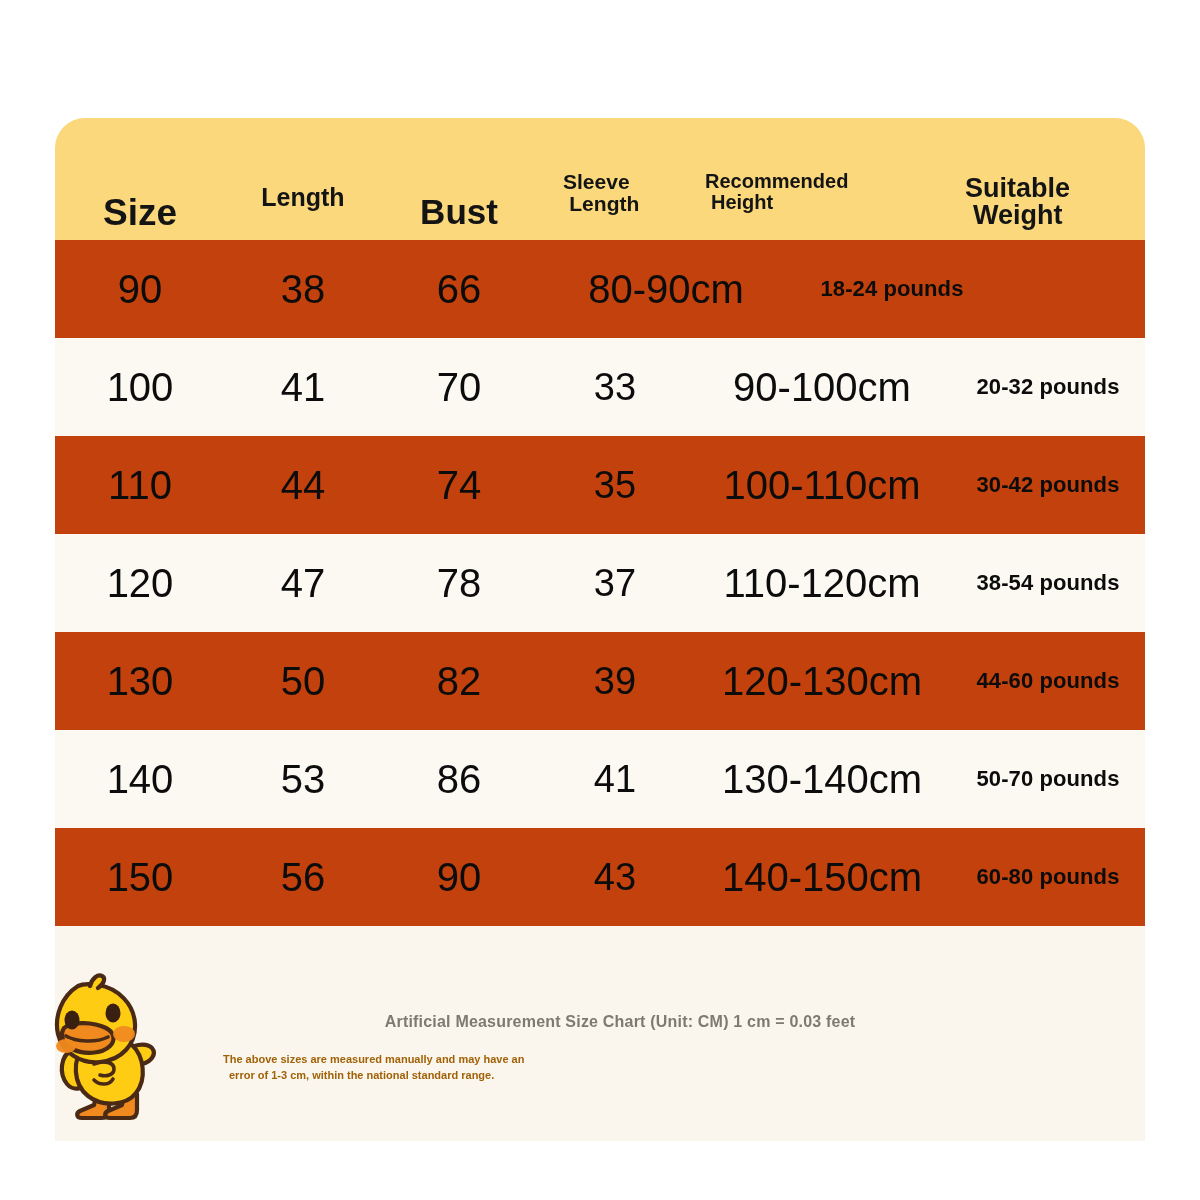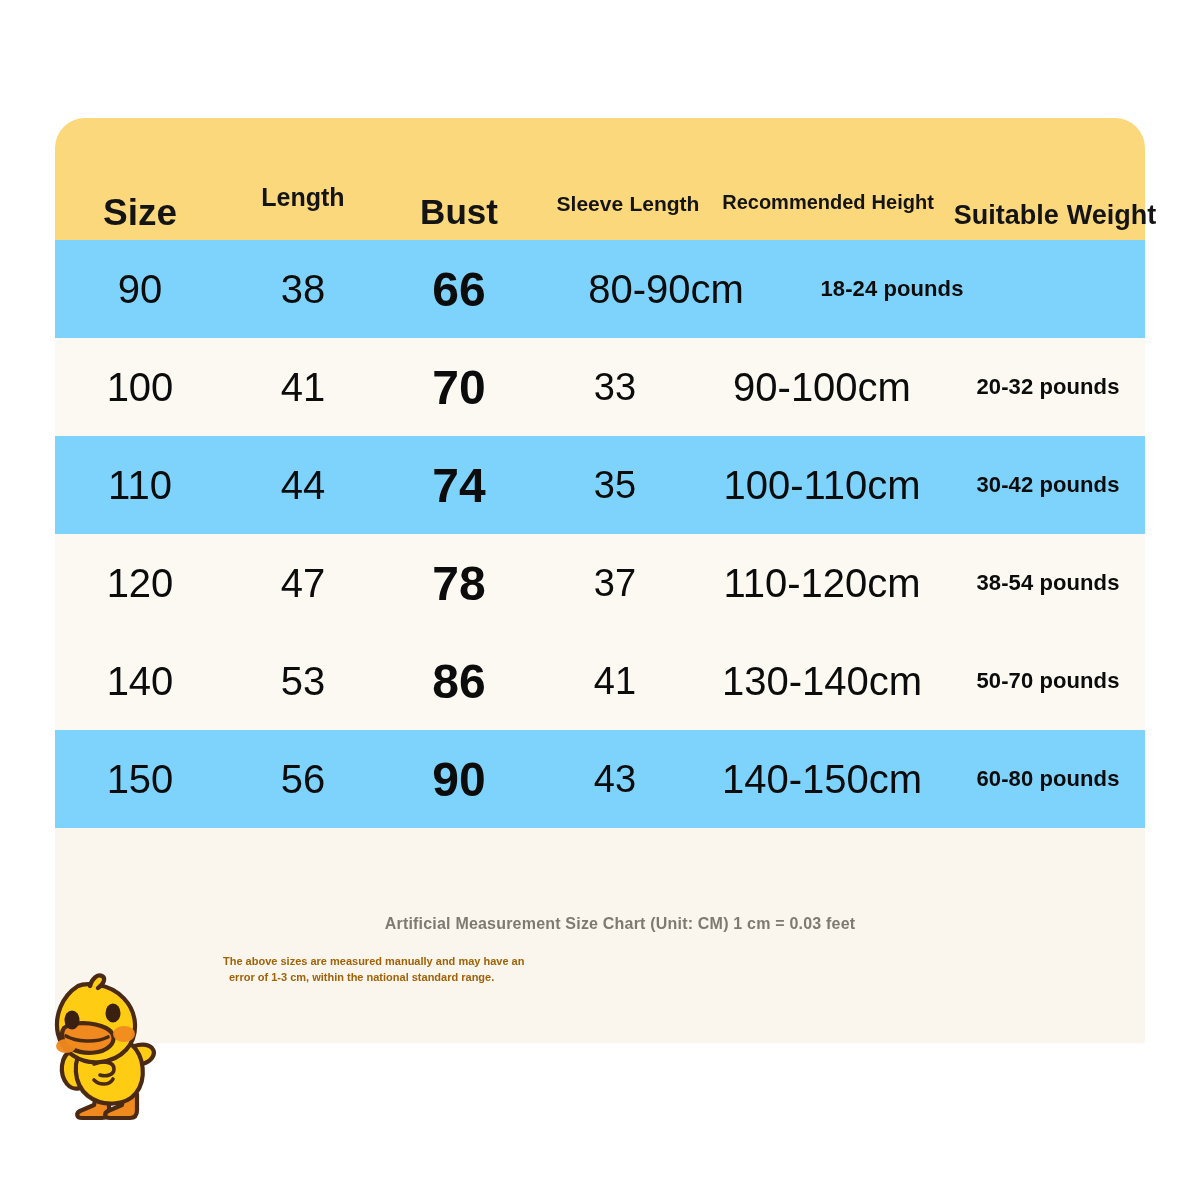--- a/index.html
+++ b/index.html
@@ -39,21 +39,21 @@
     display: flex;
     align-items: center;
     justify-content: center;
     color: #141414;
     font-weight: 700;
     text-align: center;
     line-height: 1.02;
     box-sizing: border-box;
   }
   .hcell.two-line {
-    flex-direction: row;
+    flex-direction: column;
     align-items: flex-start;
   }
   .hcell.two-line .l2 { padding-left: 0.30em; }
 
   
   .c-size   { width: 170px; }
   .c-length { width: 156px; }
   .c-bust   { width: 156px; }
   .c-sleeve { width: 156px; }
   .c-height { width: 258px; }
@@ -65,35 +65,35 @@
   .h-bust   { font-size: 35px; padding-bottom: 4px; align-items: flex-end; }
   .h-sleeve { font-size: 21px; padding-bottom: 20px; padding-left: 26px; }
   .h-height { font-size: 20px; padding-bottom: 22px; padding-left: 12px; }
   .h-weight { font-size: 27px; padding-bottom: 4px; padding-left: 14px; }
 
   
   .data-row {
     display: flex;
     align-items: center;
     height: 98px;
-    background: #7dd3fc;
+    background: #c2410c;
   }
   .data-row.alt { background: #fcf9f3; }
 
   .dcell {
     display: flex;
     align-items: center;
     justify-content: center;
     color: #0c0c0c;
     text-align: center;
     box-sizing: border-box;
   }
   .d-size   { font-size: 40px; font-weight: 400; }
   .d-length { font-size: 40px; font-weight: 400; }
-  .d-bust   { font-size: 48px; font-weight: 700; }
+  .d-bust   { font-size: 40px; font-weight: 400; }
   .d-sleeve { font-size: 38px; font-weight: 400; }
   .d-height { font-size: 40px; font-weight: 400; }
   .d-weight { font-size: 22px; font-weight: 700; letter-spacing: .1px; }
 
   
   .footer-band {
     position: relative;
     background: #faf6ee;
     height: 215px;
     box-sizing: border-box;
@@ -184,20 +184,28 @@
         <div class="dcell c-weight d-weight">30-42 pounds</div>
       </div>
       <div class="data-row alt">
         <div class="dcell c-size d-size">120</div>
         <div class="dcell c-length d-length">47</div>
         <div class="dcell c-bust d-bust">78</div>
         <div class="dcell c-sleeve d-sleeve">37</div>
         <div class="dcell c-height d-height">110-120cm</div>
         <div class="dcell c-weight d-weight">38-54 pounds</div>
       </div>
+      <div class="data-row">
+        <div class="dcell c-size d-size">130</div>
+        <div class="dcell c-length d-length">50</div>
+        <div class="dcell c-bust d-bust">82</div>
+        <div class="dcell c-sleeve d-sleeve">39</div>
+        <div class="dcell c-height d-height">120-130cm</div>
+        <div class="dcell c-weight d-weight">44-60 pounds</div>
+      </div>
       <div class="data-row alt">
         <div class="dcell c-size d-size">140</div>
         <div class="dcell c-length d-length">53</div>
         <div class="dcell c-bust d-bust">86</div>
         <div class="dcell c-sleeve d-sleeve">41</div>
         <div class="dcell c-height d-height">130-140cm</div>
         <div class="dcell c-weight d-weight">50-70 pounds</div>
       </div>
       <div class="data-row">
         <div class="dcell c-size d-size">150</div>

